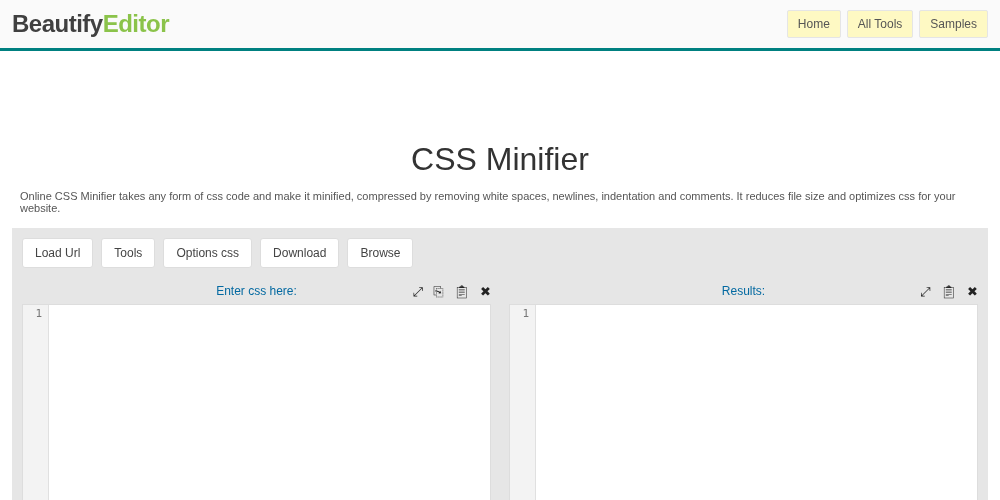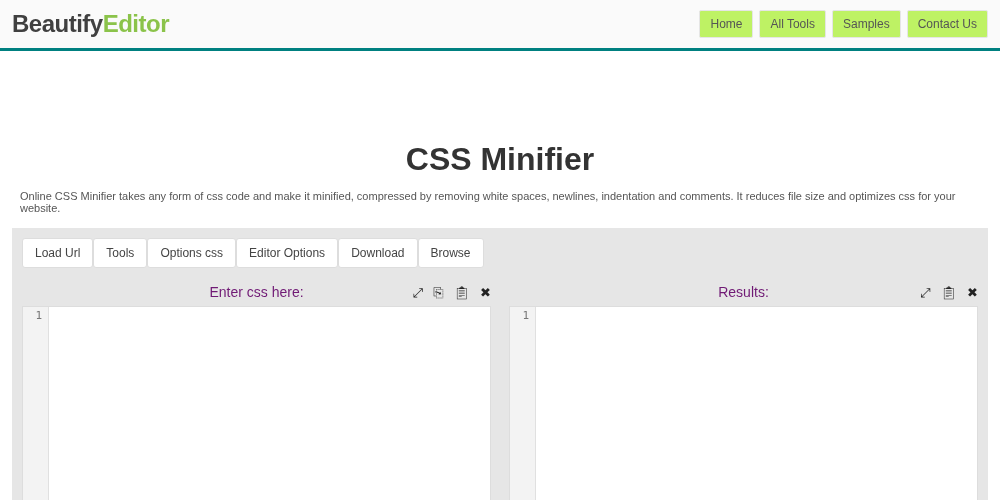--- a/index.html
+++ b/index.html
@@ -15,66 +15,66 @@
     }
     .logo { font-size: 24px; font-weight: 900; letter-spacing: -0.5px; }
     .logo-b { color: #404040; }
     .logo-t { color: #8bc34a; }
     .nav { display: flex; gap: 6px; }
     .nav-item {
       padding: 6px 10px;
       font-size: 12px;
       color: #555;
       border: 1px solid #e5e5e5;
-      background: #bef264;
+      background: #fef9c3;
       border-radius: 2px;
       cursor: pointer;
     }
     
     .page-title {
       text-align: center;
       margin-top: 90px;
       font-size: 32px;
-      font-weight: 700;
+      font-weight: 400;
       color: #333;
     }
     .page-desc {
       text-align: left;
       font-size: 11px;
       color: #555;
       margin-top: 12px;
       padding: 0 20px;
     }
     
     .tool-area {
       background: #e6e6e6;
       margin: 14px 12px 0 12px;
       padding: 10px;
     }
-    .toolbar { display: flex; margin-bottom: 12px; }
+    .toolbar { display: flex; gap: 8px; margin-bottom: 12px; }
     .tool-btn {
       padding: 7px 12px;
       font-size: 12px;
       color: #444;
       background: #fff;
       border: 1px solid #ddd;
       border-radius: 3px;
       cursor: pointer;
     }
     
     .panels { display: flex; gap: 18px; }
     .panel { flex: 1; display: flex; flex-direction: column; }
     .panel-header {
       display: flex;
       align-items: center;
       justify-content: center;
       position: relative;
       padding: 4px 0 6px 0;
     }
-    .panel-title { font-size: 14px; color: #701a75; }
+    .panel-title { font-size: 12px; color: #0369a1; }
     .panel-icons {
       position: absolute;
       right: 0;
       display: flex;
       gap: 10px;
       align-items: center;
     }
     .panel-icons span {
       font-size: 13px;
       color: #222;
@@ -103,33 +103,31 @@
 <body>
 
 <div class="header">
   <div class="logo">
     <span class="logo-b">Beautify</span><span class="logo-t">Editor</span>
   </div>
   <div class="nav">
     <a class="nav-item">Home</a>
     <a class="nav-item">All Tools</a>
     <a class="nav-item">Samples</a>
-    <a class="nav-item">Contact Us</a>
   </div>
 </div>
 
 <h1 class="page-title">CSS Minifier</h1>
 <p class="page-desc">Online CSS Minifier takes any form of css code and make it minified, compressed by removing white spaces, newlines, indentation and comments. It reduces file size and optimizes css for your website.</p>
 
 <div class="tool-area">
   <div class="toolbar">
     <button class="tool-btn">Load Url</button>
     <button class="tool-btn">Tools</button>
     <button class="tool-btn">Options css</button>
-    <button class="tool-btn">Editor Options</button>
     <button class="tool-btn">Download</button>
     <button class="tool-btn">Browse</button>
   </div>
 
   <div class="panels">
     <div class="panel">
       <div class="panel-header">
         <span class="panel-title">Enter css here:</span>
         <div class="panel-icons">
           <span>⤢</span>

